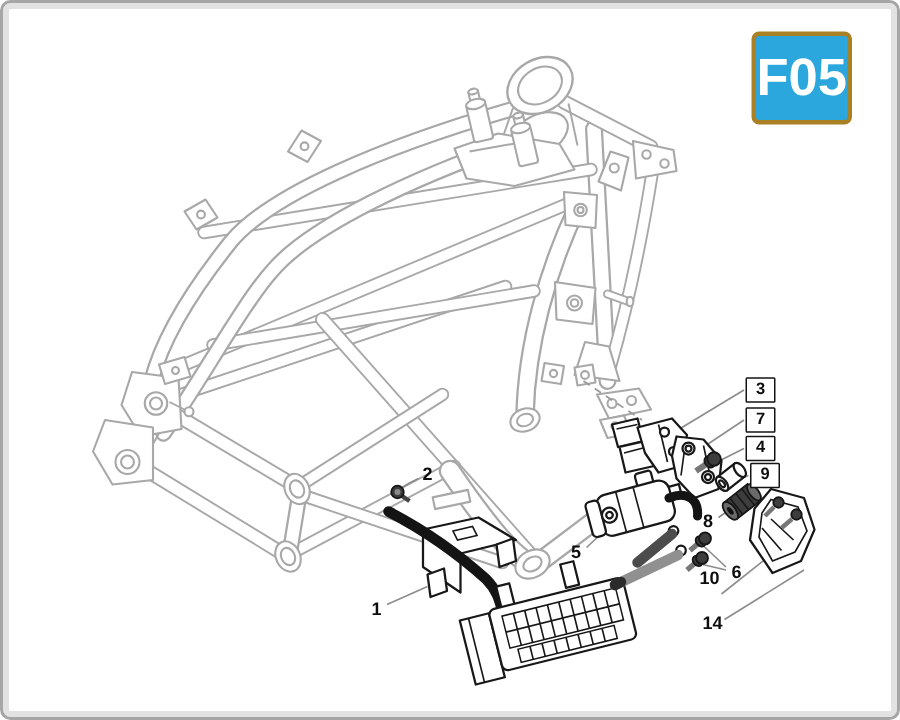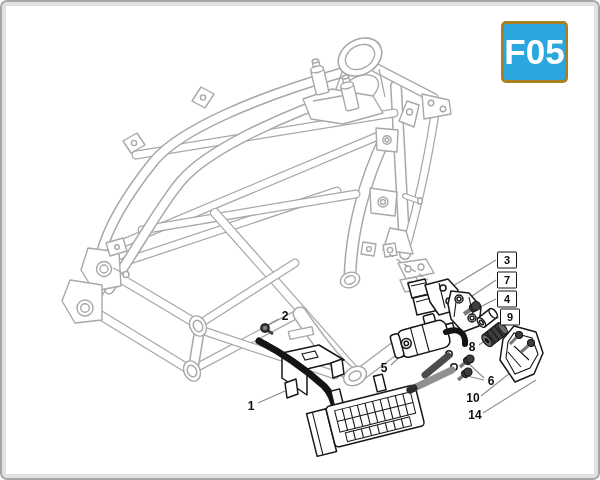--- a/index.html
+++ b/index.html
@@ -307,18 +307,18 @@
 
   <div class="callout" style="left:249px;top:404px;">1</div>
   <div class="callout" style="left:283px;top:314px;">2</div>
   <div class="callout boxed" style="left:505px;top:258px;">3</div>
   <div class="callout boxed" style="left:505px;top:278px;">7</div>
   <div class="callout boxed" style="left:505px;top:297px;">4</div>
   <div class="callout boxed" style="left:508px;top:315px;">9</div>
   <div class="callout" style="left:470px;top:345px;">8</div>
   <div class="callout" style="left:382px;top:366px;">5</div>
   <div class="callout" style="left:489px;top:379px;">6</div>
-  <div class="callout" style="left:471px;top:396px;">10</div>
+  <div class="callout" style="left:471px;top:383px;">10</div>
   <div class="callout" style="left:473px;top:413px;">14</div>
 
   <div class="figure-badge" style="background: rgb(43, 167, 221); border-color: rgb(170, 128, 37); color: rgb(255, 255, 255);">F05</div>
 
 </div>
 
 </body></html>

